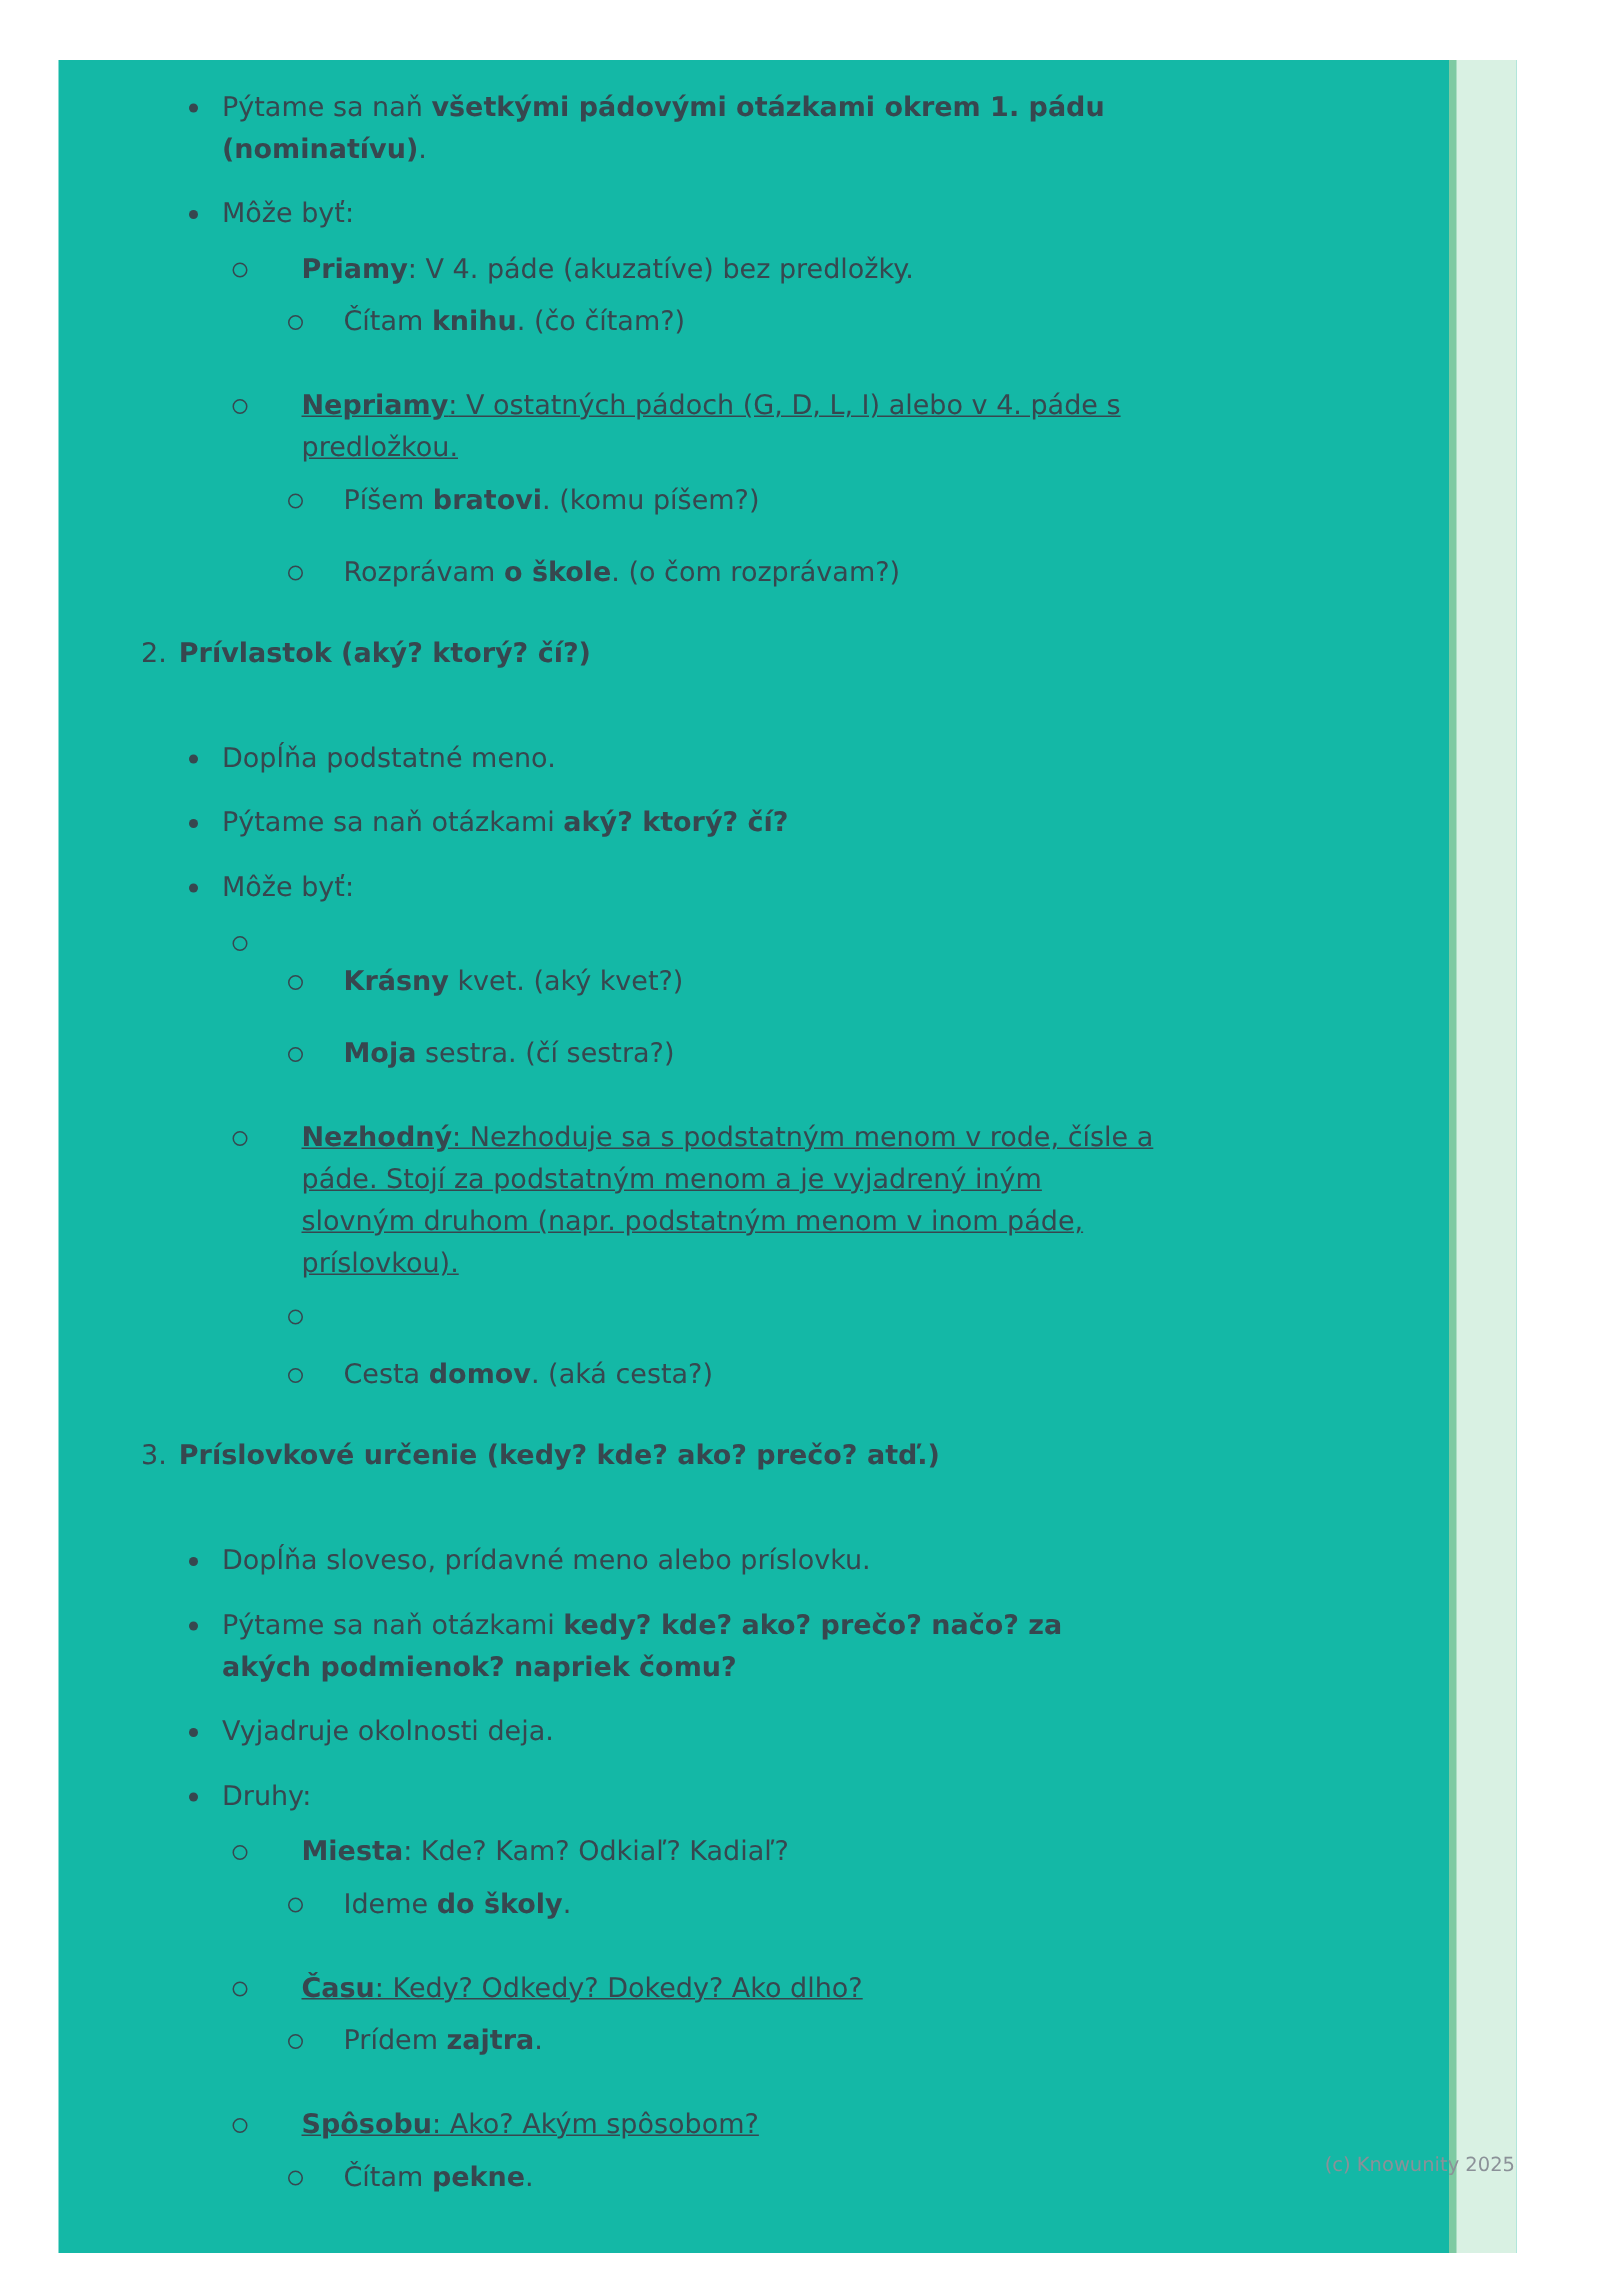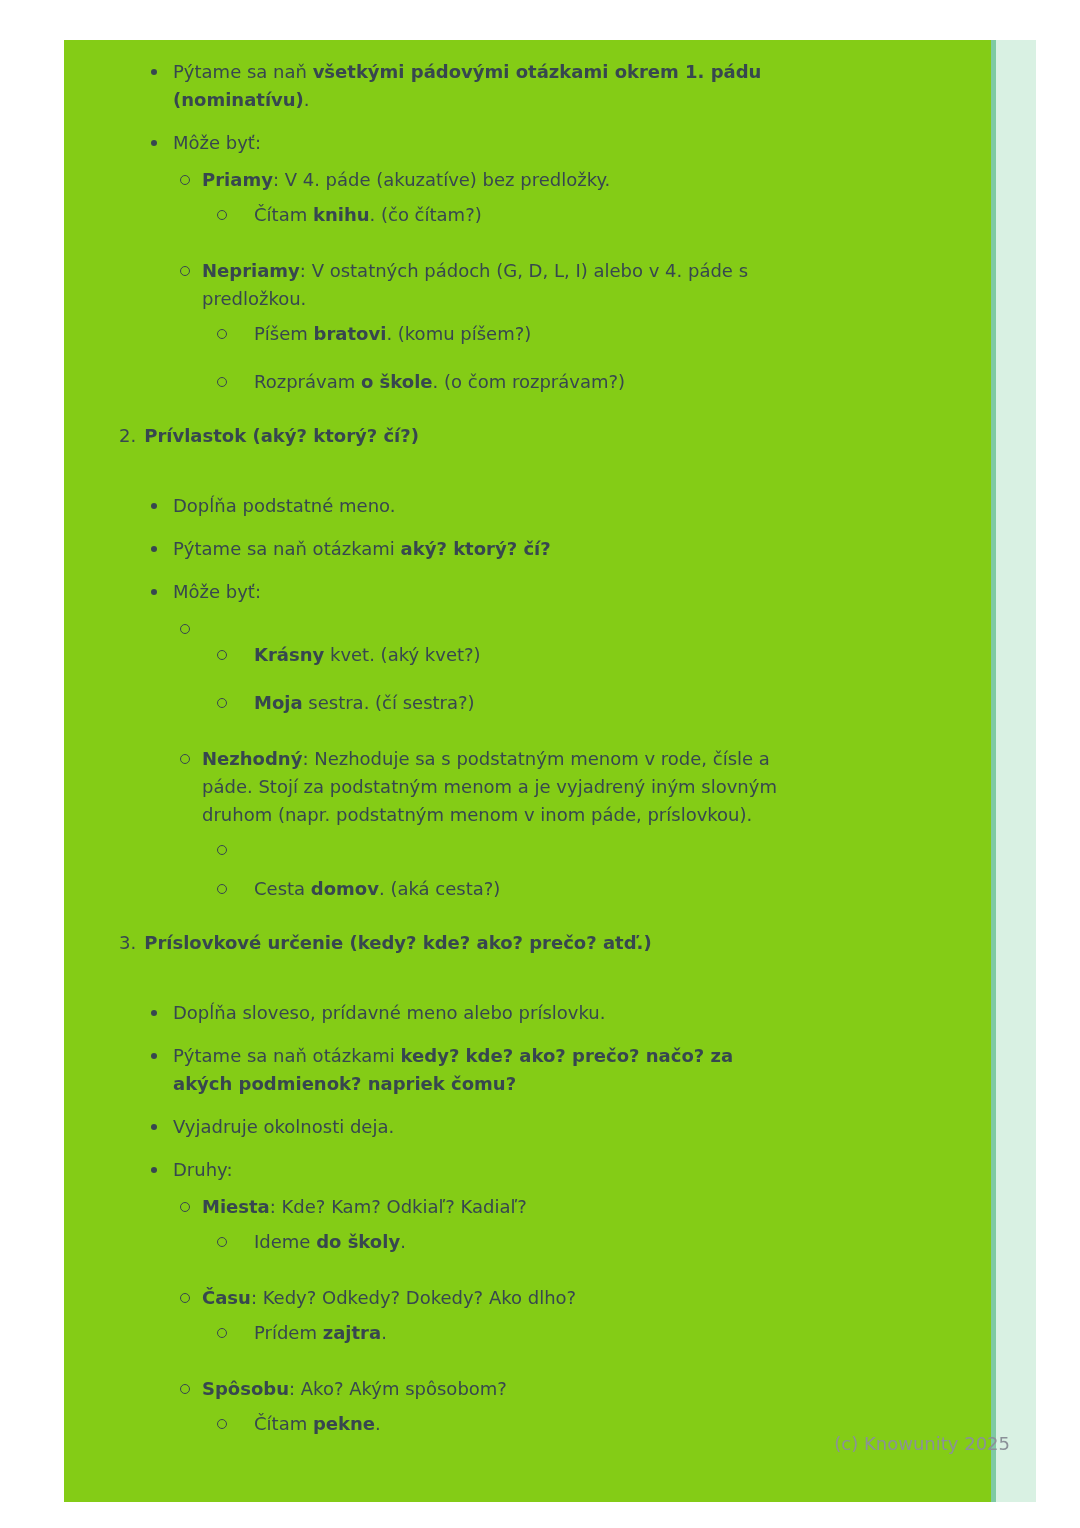--- a/index.html
+++ b/index.html
@@ -6,25 +6,25 @@
   html, body { width: 1080px; height: 1528px; }
   body {
     background: #ffffff;
     font-family: "DejaVu Sans", "Liberation Sans", sans-serif;
     color: #37474f;
     position: relative;
     overflow: hidden;
   }
   .page-card {
     position: absolute;
-    left: 64px;
+    left: 39px;
     top: 40px;
     width: 972px;
     height: 1462px;
-    background: #84cc16;
+    background: #14b8a6;
   }
   .accent-strip {
     position: absolute;
     top: 0;
     right: 0;
     width: 45px;
     height: 100%;
     background: #d9f1e3;
     border-left: 5px solid #7ecaa2;
   }
@@ -64,32 +64,32 @@
 
   
   .b1 .marker { margin-left: 32px; margin-right: 16px; }
   .b2 .marker { margin-left: 61px; margin-right: 12px; }
   .b3 .marker { margin-left: 98px; margin-right: 12px; }
 
   
   .b1 { margin-top: 15px; }
   .b1.start { margin-top: 0; }
   .b1.after-heading { margin-top: 42px; }
-  .b2 { margin-top: 15px; }
+  .b2 { margin-top: 15px; gap: 24px; }
   .b2.first { margin-top: 9px; }
-  .b2.spaced { margin-top: 28px; }
+  .b2.spaced { margin-top: 28px; text-decoration: underline; }
   .b3 { margin-top: 20px; gap: 15px; }
   .b3.first { margin-top: 7px; }
   .h { margin-top: 26px; }
 
   .footer {
     position: absolute;
     top: 1436px;
     right: 70px;
-    font-size: 18px;
+    font-size: 13px;
     line-height: 16px;
     color: #8b9198;
   }
 </style>
 </head>
 <body>
 
 <div class="page-card">
   <div class="accent-strip"></div>
   <div class="doc">

